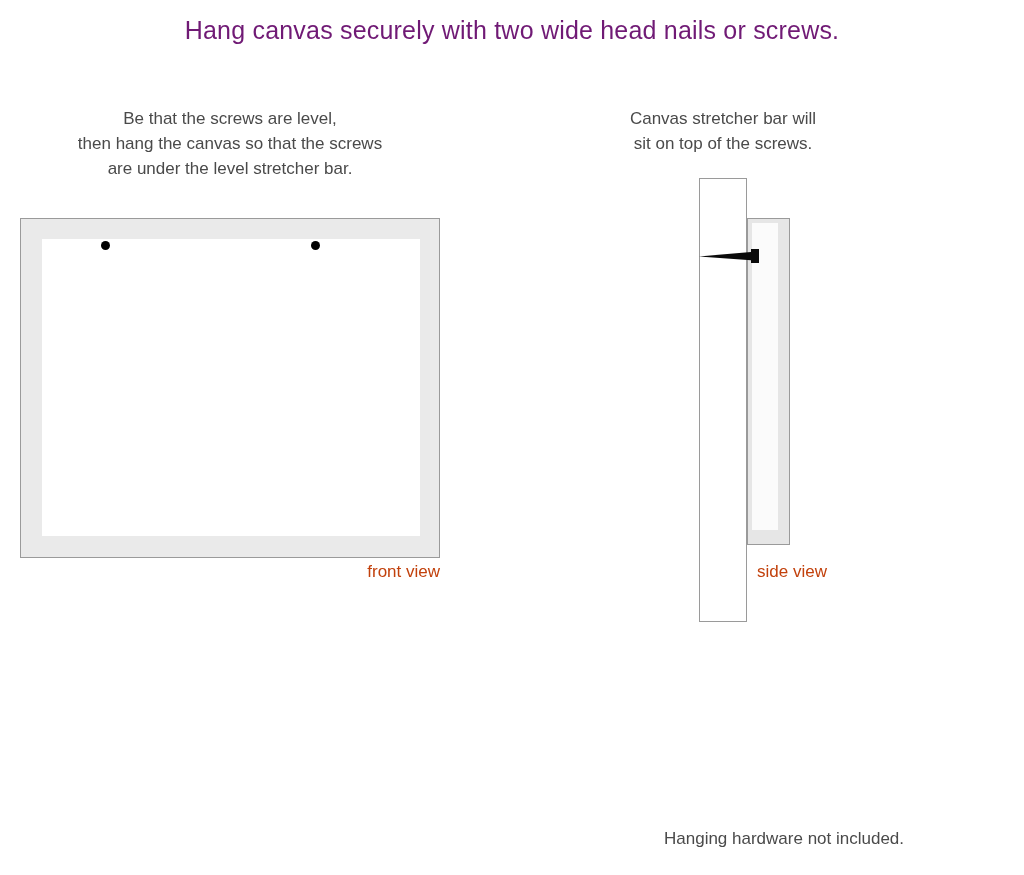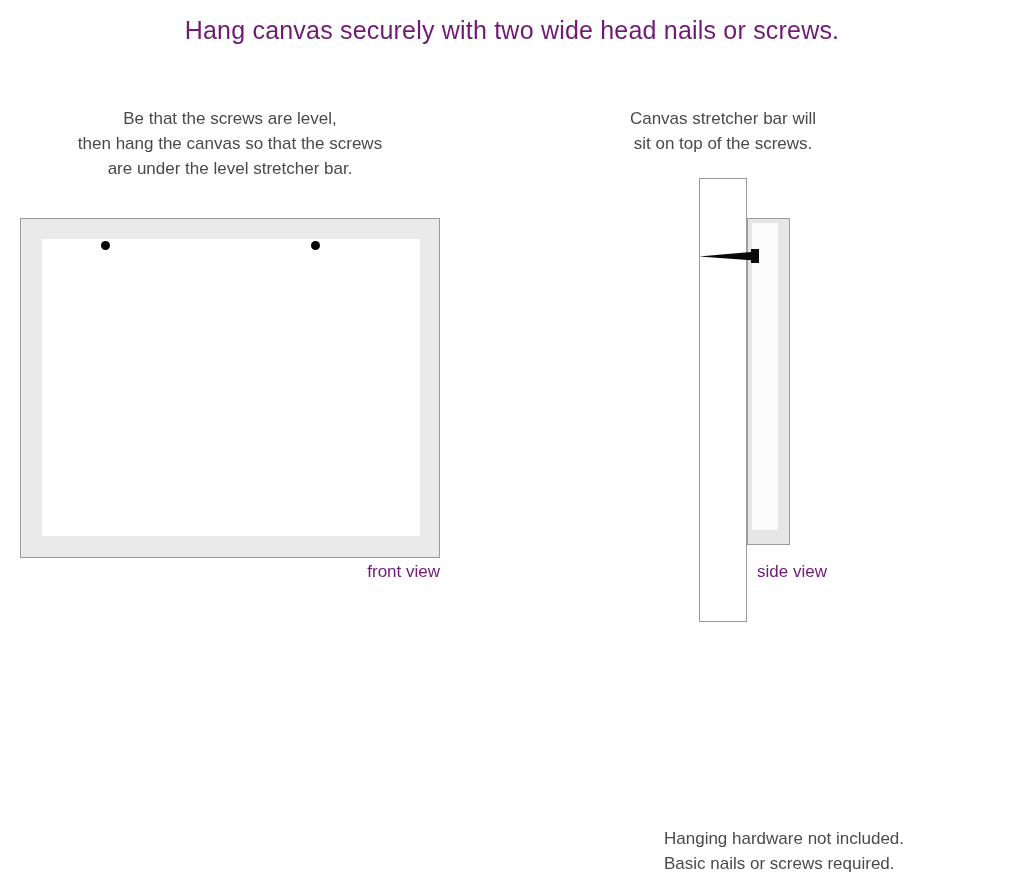--- a/index.html
+++ b/index.html
@@ -75,21 +75,21 @@
     border-radius: 50%;
     background: #000000;
     top: 241px;
   }
   .screw-dot.left  { left: 101px; }
   .screw-dot.right { left: 311px; }
 
   .view-label {
     position: absolute;
     font-size: 17px;
-    color: #701a75;
+    color: #c2410c;
     white-space: nowrap;
   }
   .label-front {
     left: 240px;
     top: 562px;
     width: 200px;
     text-align: right;
   }
   .label-side {
     left: 757px;
@@ -174,14 +174,13 @@
   <div class="screw-side">
     <svg width="70" height="16" viewBox="0 0 70 16">
       <path d="M0 8.4 L52 4.0 L52 1.0 L60 1.0 L60 15.0 L52 15.0 L52 12.2 Z" fill="#0a0a0a"></path>
     </svg>
   </div>
 </div>
 <div class="view-label label-side">side view</div>
 
 <div class="caption" style="left:664px; top:826px; width:340px; text-align:left;">
   <div>Hanging hardware not included.</div>
-  <div>Basic nails or screws required.</div>
 </div>
 
 </body></html>

